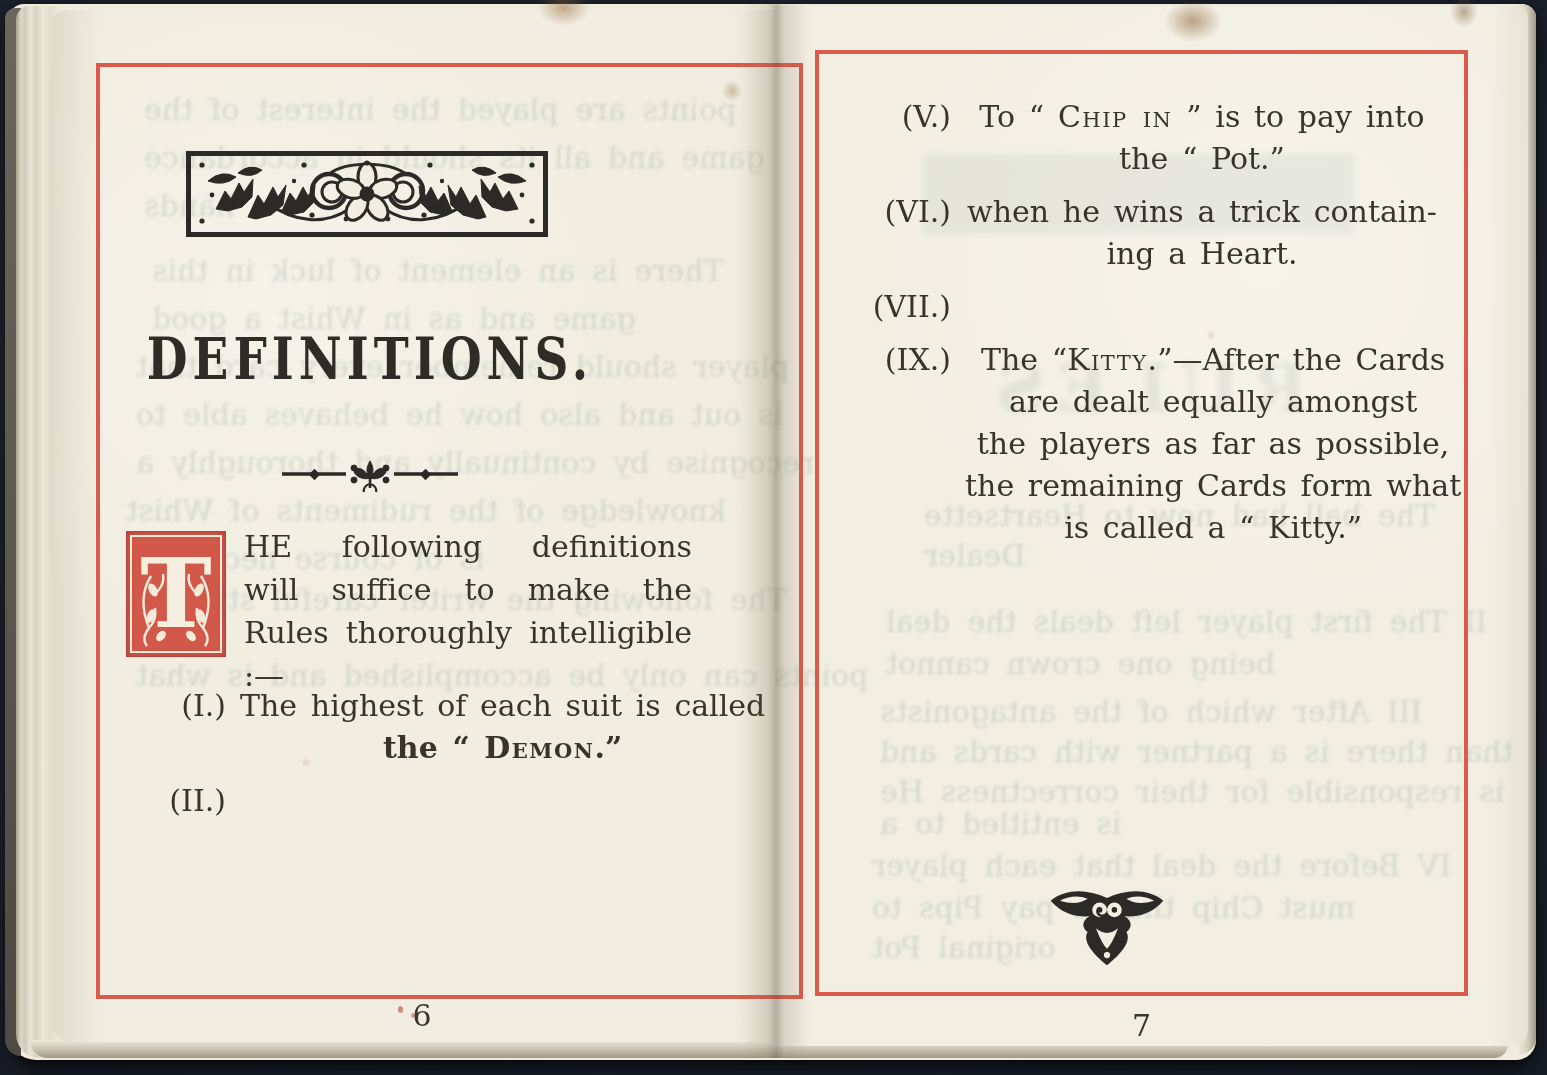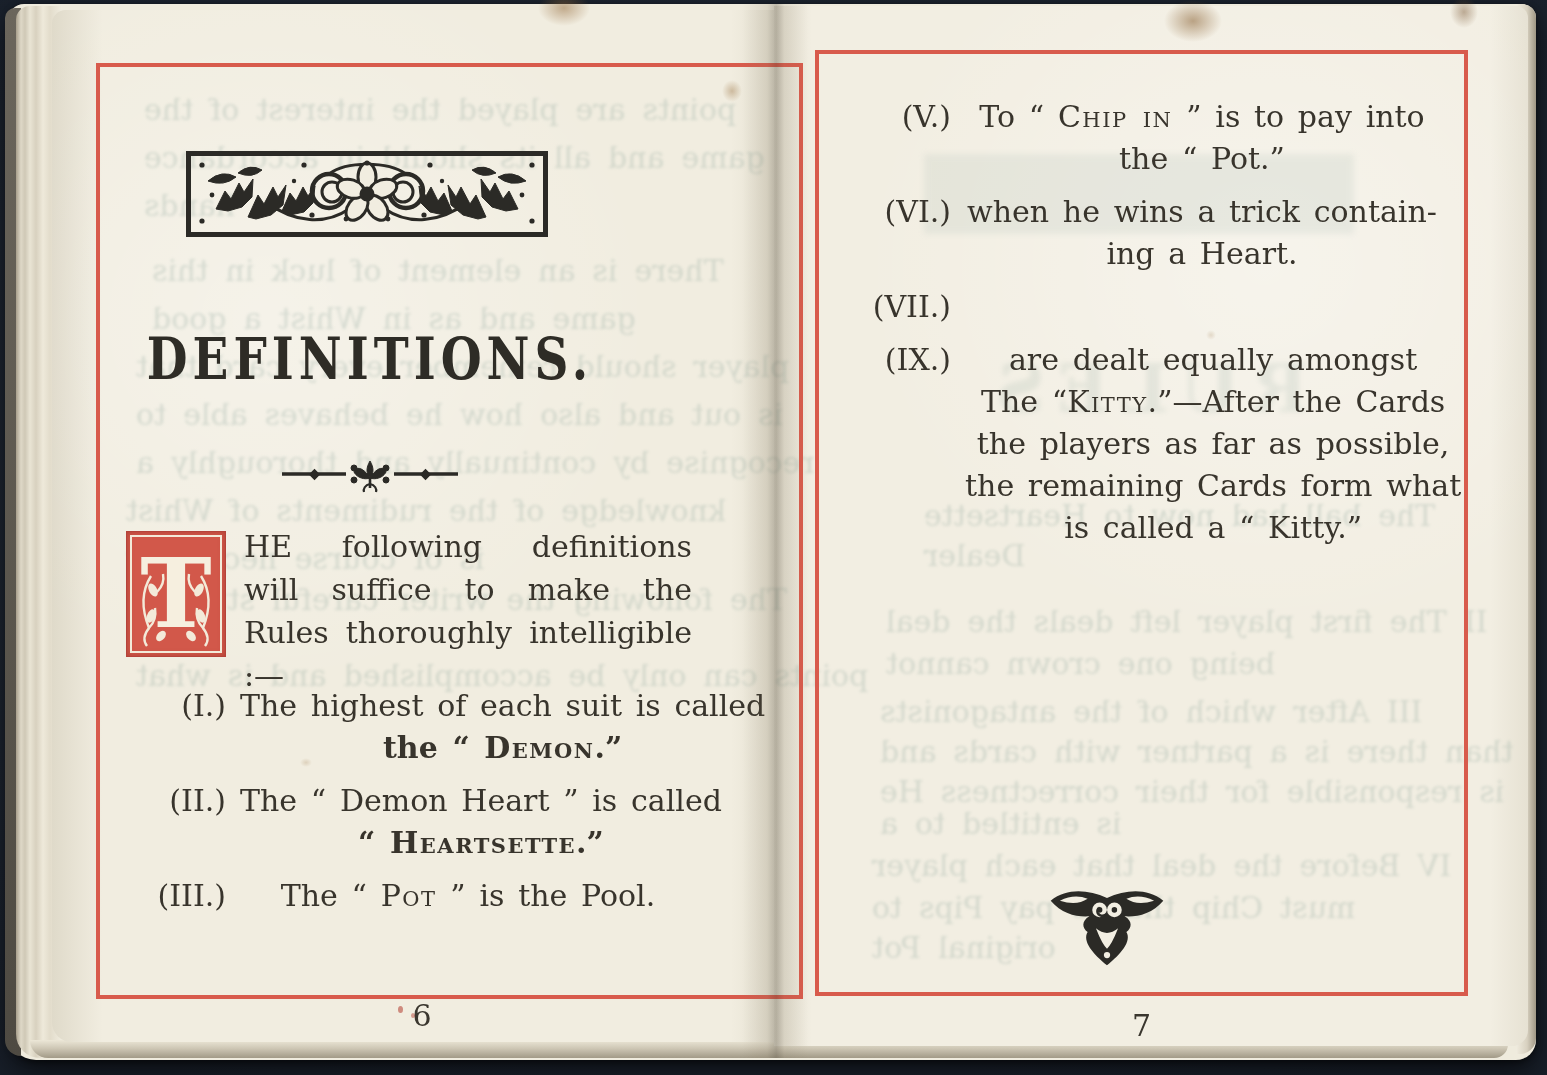--- a/index.html
+++ b/index.html
@@ -253,30 +253,20 @@
       <div class="defs-left" id="defs-left">
           <div class="def">
             <span class="def-label">(I.)</span>
             <span class="def-lines">
               <span class="line">The highest of each suit is called</span>
               <span class="line center">the “ <span class="sc">Demon</span>.”</span>
             </span>
           </div>
           <div class="def">
             <span class="def-label">(II.)</span>
-            <span class="def-lines">
-              <span class="line">The “ Demon Heart ” is called</span>
-              <span class="line center">“ <span class="sc">Heartsette</span>.”</span>
-            </span>
-          </div>
-          <div class="def">
-            <span class="def-label">(III.)</span>
-            <span class="def-lines">
-              <span class="line">The “ <span class="sc">Pot</span> ” is the Pool.</span>
-            </span>
           </div>
         </div>
     </div>
 
     <div class="pagenum pn-left">6</div>
   </div>
 
   <div class="page page-right">
 
     <div class="ghost-rect gbanner"></div>
@@ -309,22 +299,22 @@
               <span class="line">when he wins a trick contain-</span>
               <span class="line">ing a Heart.</span>
             </span>
           </div>
           <div class="def">
             <span class="def-label">(VII.)</span>
           </div>
           <div class="def">
             <span class="def-label">(IX.)</span>
             <span class="def-lines">
+              <span class="line">The “<span class="sc">Kitty</span>.”—After the Cards</span>
               <span class="line">are dealt equally amongst</span>
-              <span class="line">The “<span class="sc">Kitty</span>.”—After the Cards</span>
               <span class="line">the players as far as possible,</span>
               <span class="line">the remaining Cards form what</span>
               <span class="line">is called a “ Kitty.”</span>
             </span>
           </div>
         </div>
 
       <div class="tailpiece">
         <svg viewBox="0 0 130 92" width="120" height="85">
           <path d="M4,18 C22,4 44,6 65,15 C86,6 108,4 126,18

